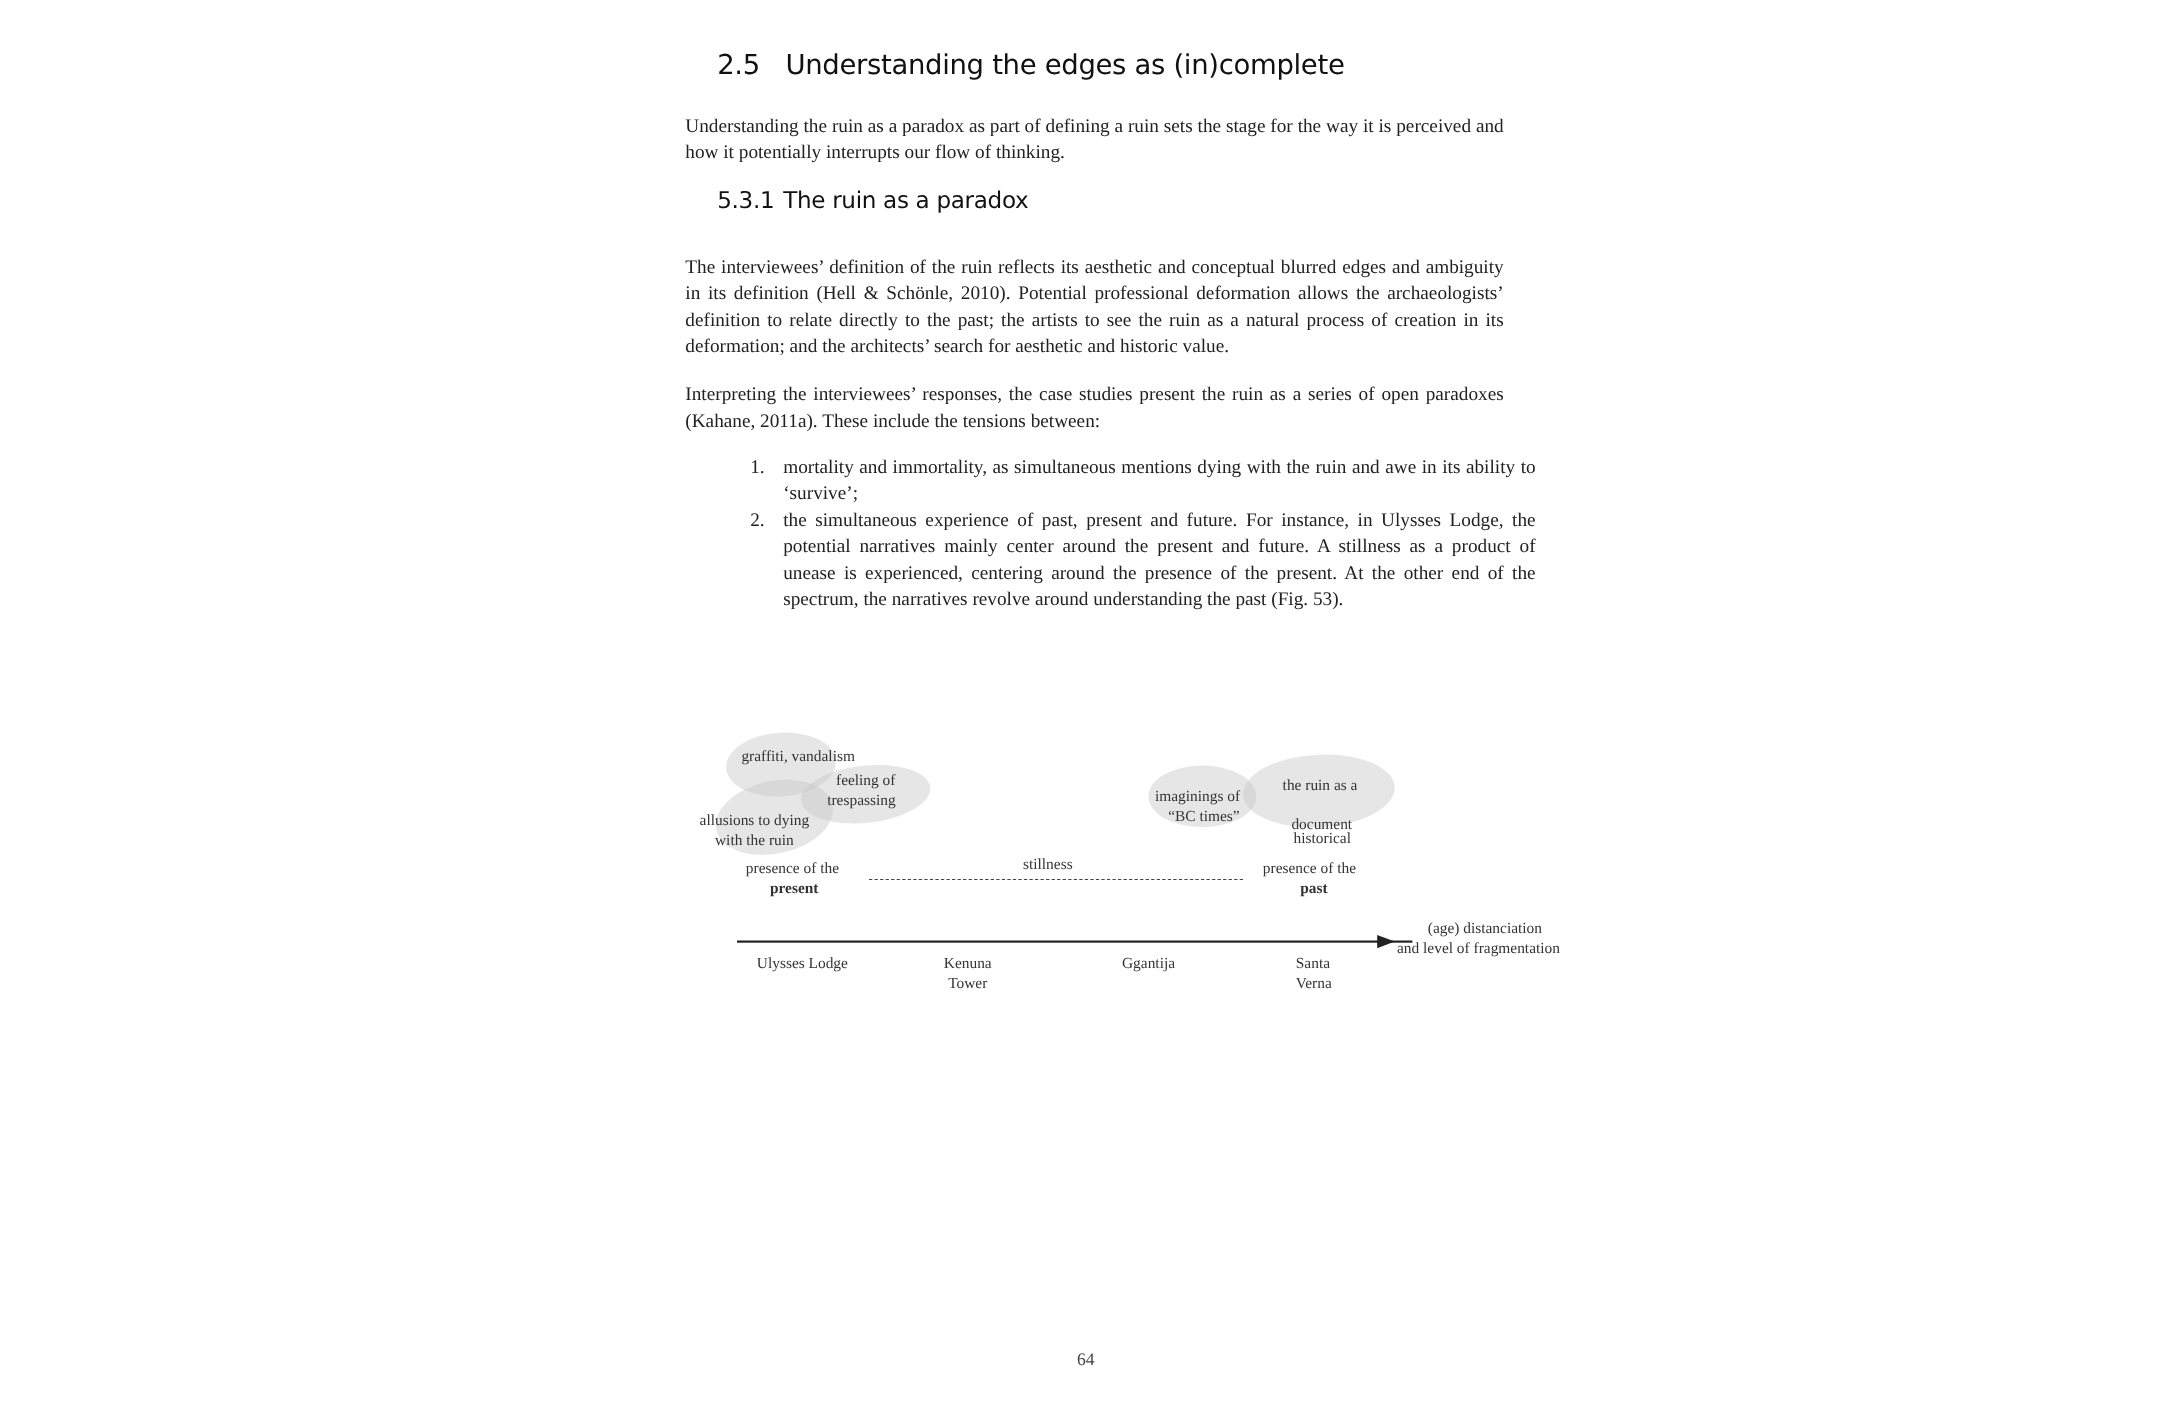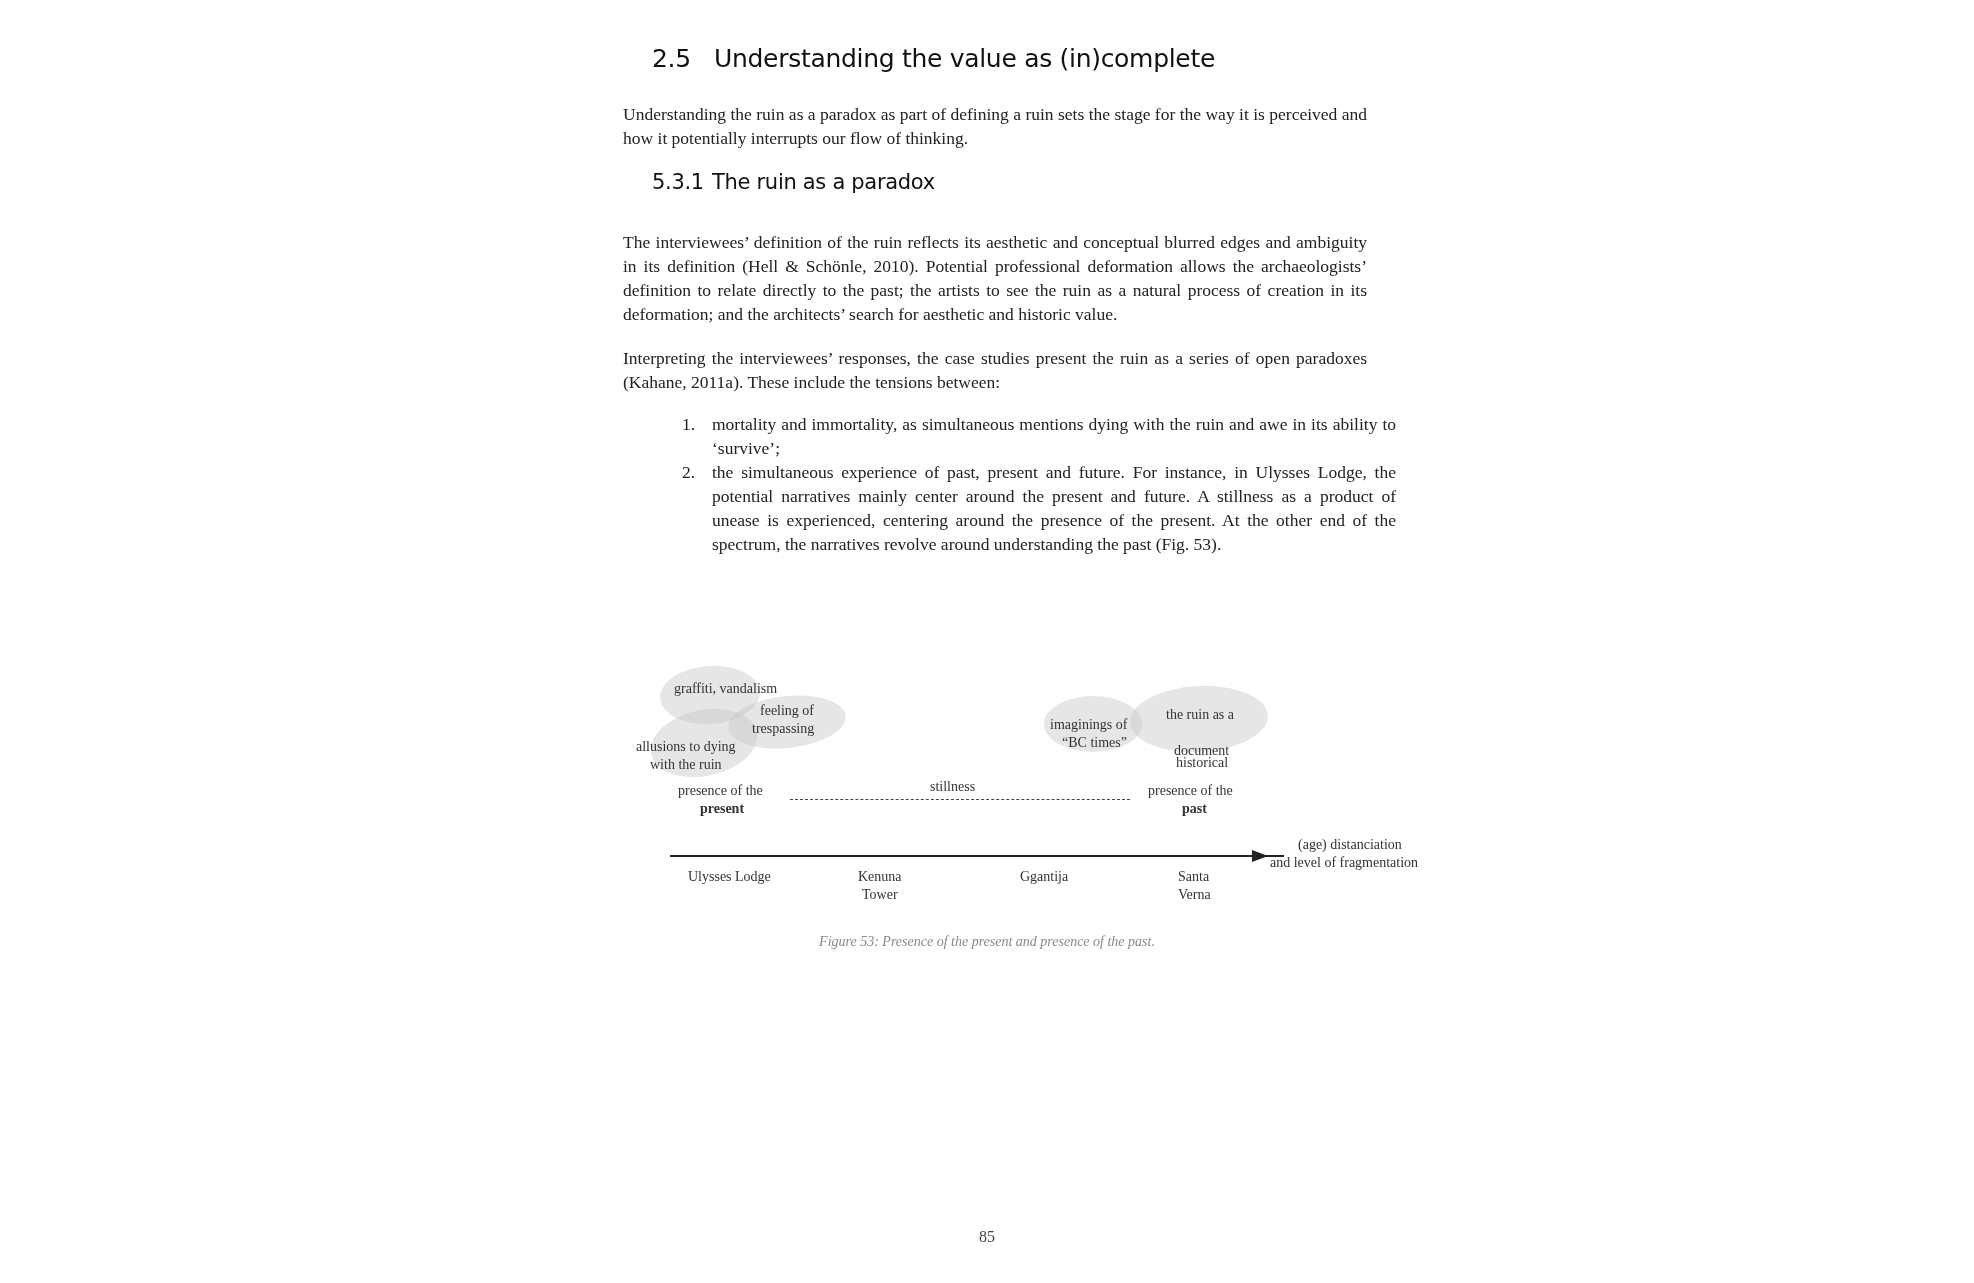--- a/index.html
+++ b/index.html
@@ -35,21 +35,21 @@
              font-style:italic; font-size:14px; color:#888; }
   .pagenum { position:absolute; left:0; width:1974px; top:1228px; text-align:center;
              font-size:16px; color:#444; }
 </style>
 </head>
 <body>
 
 <div class="page">
 
   <div class="h2">
-    <span class="num">2.5</span><span>Understanding the value as (in)complete</span>
+    <span class="num">2.5</span><span>Understanding the edges as (in)complete</span>
   </div>
 
   <div class="para p1">Understanding the ruin as a paradox as part of defining a ruin sets the stage for the way it is perceived and how it potentially interrupts our flow of thinking.</div>
 
   <div class="h3">
     <span class="num">5.3.1</span><span>The ruin as a paradox</span>
   </div>
 
   <div class="para p2">The interviewees’ definition of the ruin reflects its aesthetic and conceptual blurred edges and ambiguity in its definition (Hell &amp; Schönle, 2010). Potential professional deformation allows the archaeologists’ definition to relate directly to the past; the artists to see the ruin as a natural process of creation in its deformation; and the architects’ search for aesthetic and historic value.</div>
   <div class="para p3">Interpreting the interviewees’ responses, the case studies present the ruin as a series of open paradoxes (Kahane, 2011a). These include the tensions between:</div>
@@ -100,16 +100,15 @@
     <div class="dlabel" style="left:640px; top:204px;">and level of fragmentation</div>
 
     <div class="dlabel" style="left:58px; top:218px;">Ulysses Lodge</div>
     <div class="dlabel" style="left:228px; top:218px;">Kenuna</div>
     <div class="dlabel" style="left:232px; top:236px;">Tower</div>
     <div class="dlabel" style="left:378px; top:218px;margin-left:12px;">Ggantija</div>
     <div class="dlabel" style="left:548px; top:218px;">Santa</div>
     <div class="dlabel" style="left:548px; top:236px;">Verna</div>
   </div>
 
-  <div class="caption">Figure 53: Presence of the present and presence of the past.</div>
 
-  <div class="pagenum">85</div>
+  <div class="pagenum">64</div>
 </div>
 
 </body></html>

